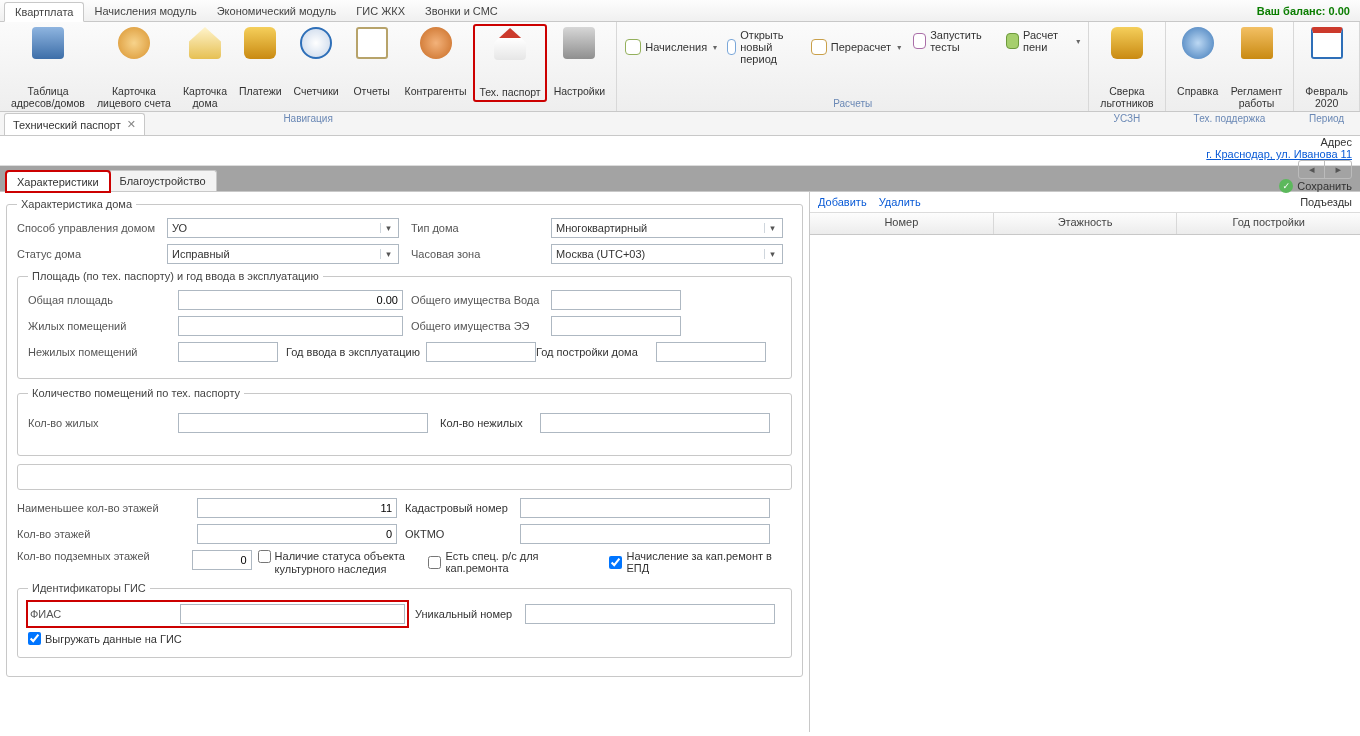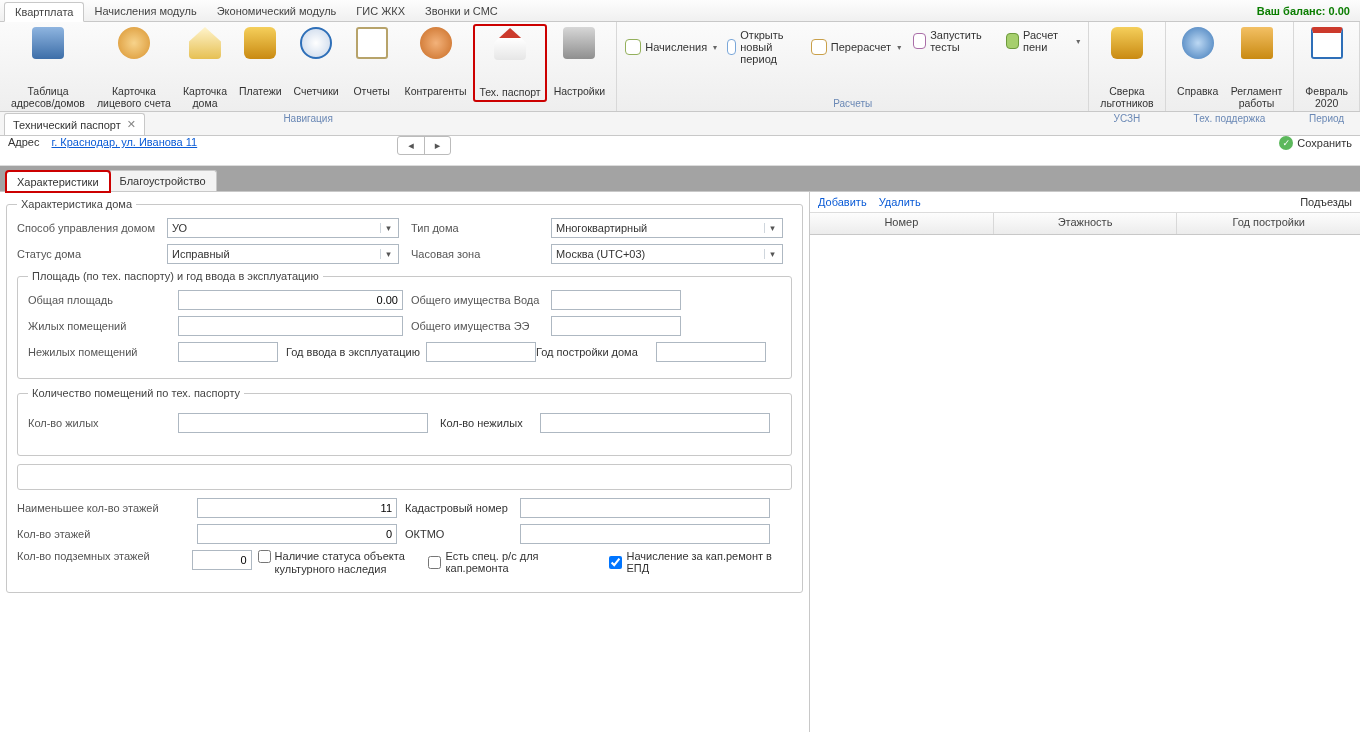--- a/index.html
+++ b/index.html
@@ -24,21 +24,21 @@
 .ritem { display: flex; align-items: center; gap: 4px; cursor: pointer; padding: 1px 2px; }
 .ritem .sicon { width: 16px; height: 16px; }
 .ritem .chev { margin-left: 2px; font-size: 8px; color: #666; }
 
 
 .doc-tab-bar { display: flex; background: #f5f5f5; border-bottom: 1px solid #c8c8c8; padding-left: 4px; height: 24px; align-items: flex-end; }
 .doc-tab { background: #fff; border: 1px solid #c8c8c8; border-bottom: none; padding: 4px 8px; display: flex; align-items: center; gap: 6px; border-radius: 3px 3px 0 0; }
 .doc-tab .close { cursor: pointer; color: #888; }
 
 
-.addr-bar { display: flex; align-items: flex-start; height: 30px; padding: 0 8px; border-bottom: 1px solid #dcdcdc; }
+.addr-bar { display: flex; align-items: flex-end; height: 30px; padding: 0 8px; border-bottom: 1px solid #dcdcdc; flex-direction: column; }
 .addr-bar a { color: #0a5bd6; text-decoration: underline; margin-left: 12px; }
 .nav-arrows { margin-left: 200px; display: flex; border: 1px solid #bbb; border-radius: 3px; }
 .nav-arrows span { padding: 2px 10px; cursor: pointer; color: #555; }
 .nav-arrows span:first-child { border-right: 1px solid #bbb; }
 .save-btn { margin-left: auto; display: flex; align-items: center; gap: 4px; cursor: pointer; color: #333; }
 .save-btn .ok { width:14px;height:14px;border-radius:50%;background:#5cb85c;display:inline-flex;align-items:center;justify-content:center;color:#fff;font-size:9px; }
 
 
 .sub-tabs { display: flex; padding-left: 6px; background: #a3a3a3; border-bottom: 1px solid #c8c8c8; height: 26px; align-items: flex-end; }
 .sub-tab { padding: 4px 10px; border: 1px solid #c8c8c8; border-bottom: none; background: #f3f3f3; cursor: pointer; border-radius: 3px 3px 0 0; margin-right: -1px; }
@@ -317,20 +317,35 @@
         <label class="cb" style="margin-left:6px;">
             <input type="checkbox" style="">
             <span>Есть спец. р/с для кап.ремонта</span>
           </label>
         <label class="cb" style="margin-left:10px;">
             <input type="checkbox" checked="" style="">
             <span>Начисление за кап.ремонт в ЕПД</span>
           </label>
       </div>
 
+      <fieldset>
+        <legend>Идентификаторы ГИС</legend>
+        <div class="form-row">
+          <div class="highlight-box" style="display:flex;align-items:center;padding:2px;">
+            <span class="lblcol">ФИАС</span>
+            <input type="text" class="tb" style="width: 225px;">
+          </div>
+          <span style="margin-left:8px;width:110px;">Уникальный номер</span>
+          <input type="text" class="tb" style="width: 250px;">
+        </div>
+        <label class="cb">
+            <input type="checkbox" checked="" style="">
+            <span>Выгружать данные на ГИС</span>
+          </label>
+      </fieldset>
 
     </fieldset>
   </div>
 
   <div class="right-pane">
     <div class="rp-toolbar">
       <a>Добавить</a>
       <a>Удалить</a>
       <span class="spacer"></span>
       <span>Подъезды</span>

